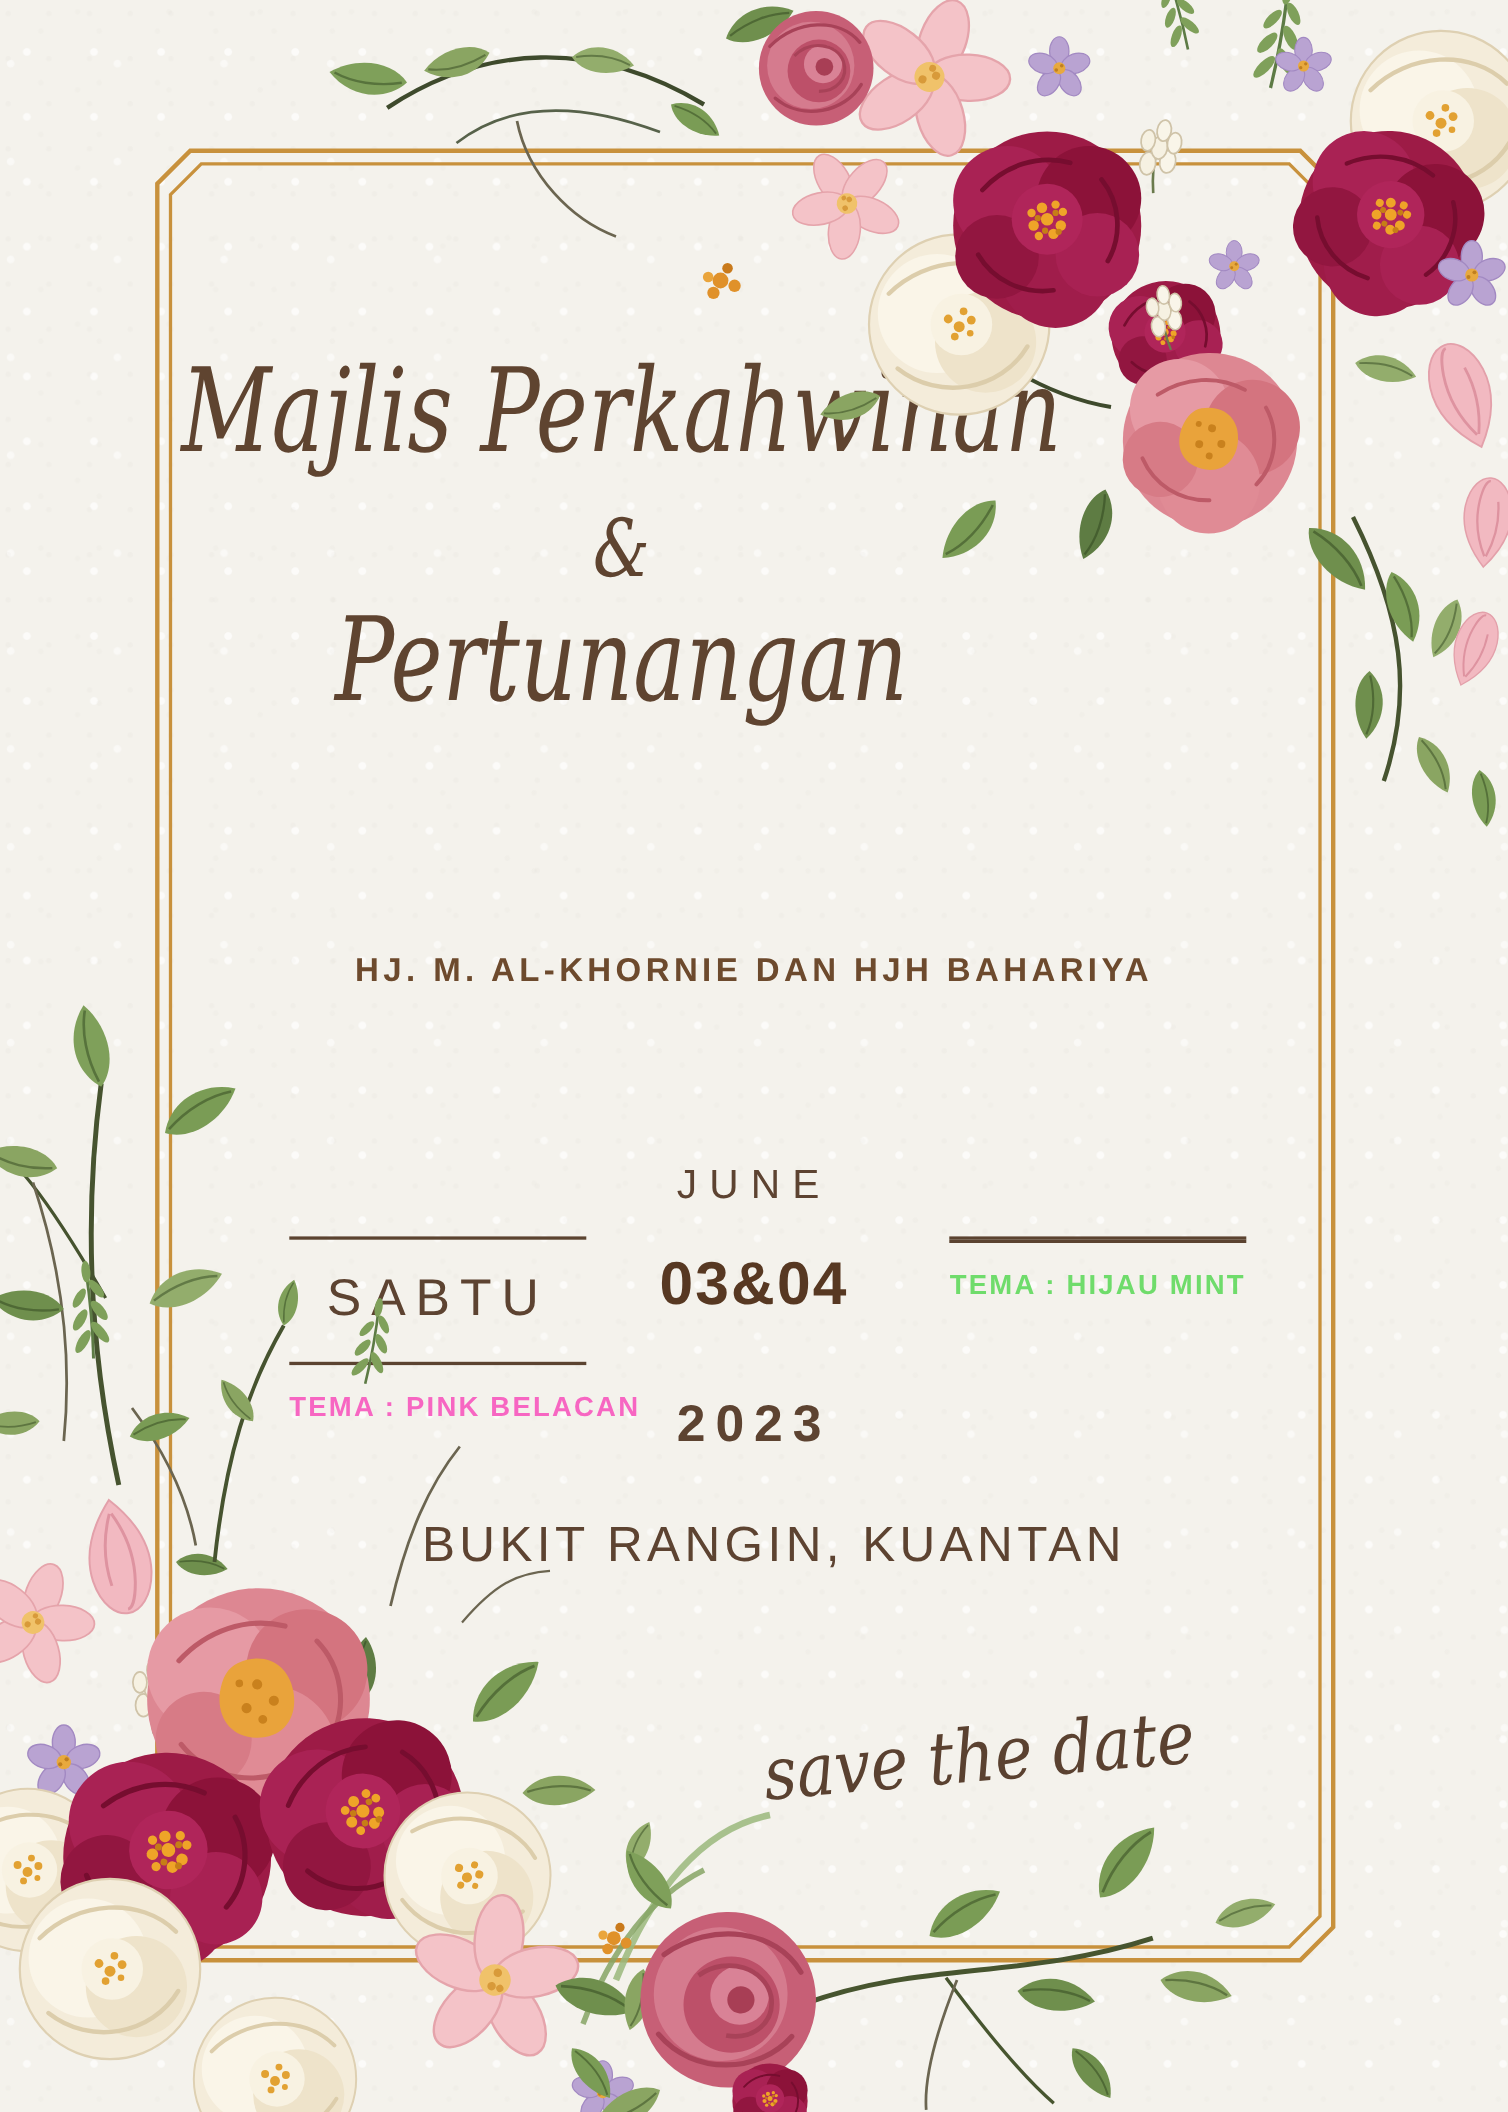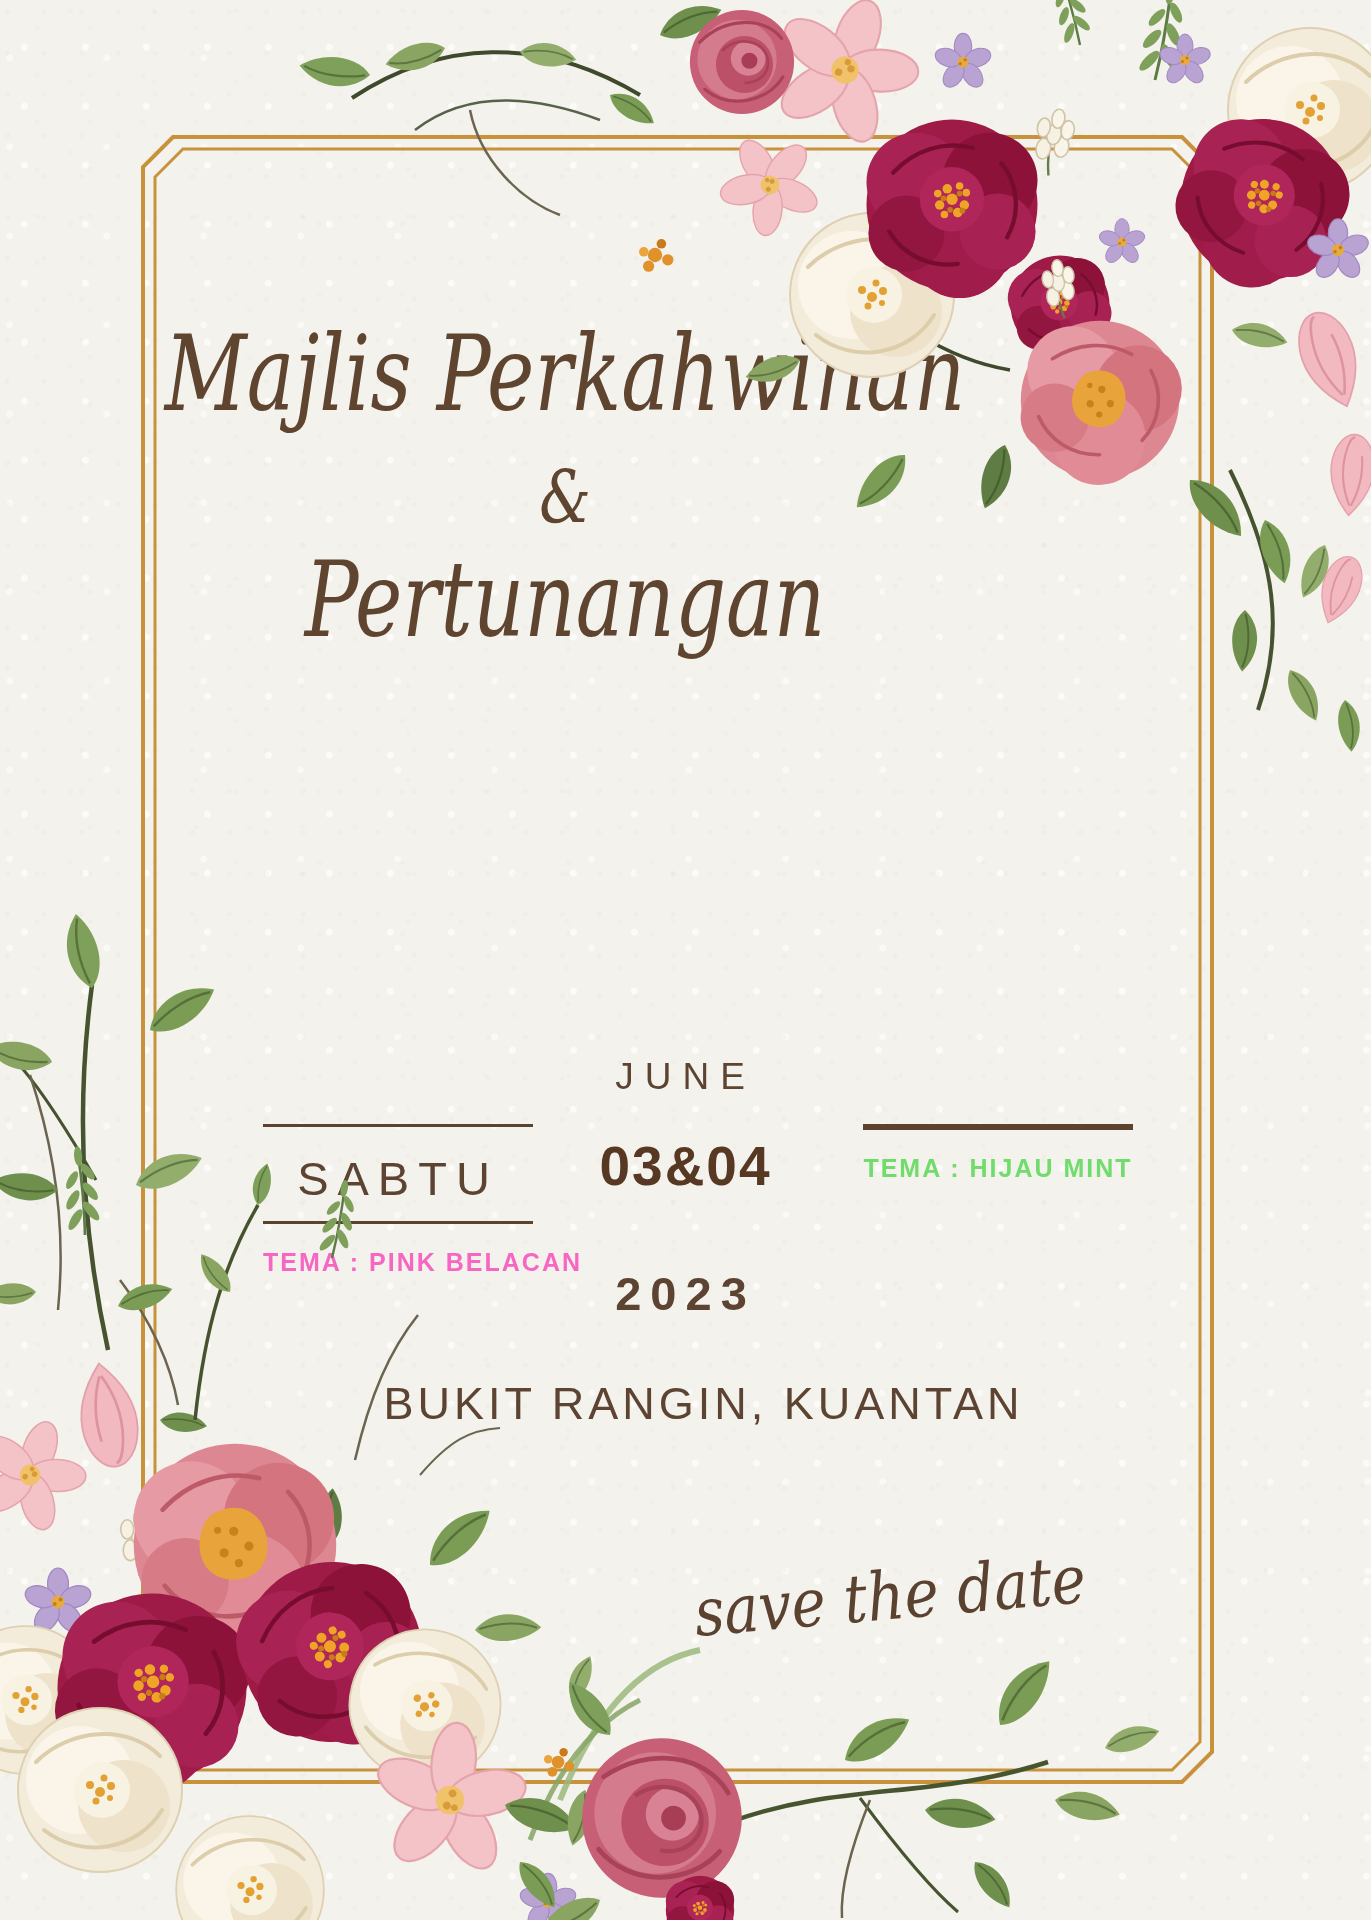--- a/index.html
+++ b/index.html
@@ -36,21 +36,21 @@
   .hosts-line1{font-size:29px;letter-spacing:5px;}
   .hosts-line2{font-size:30px;letter-spacing:4px;margin-top:14px;}
 
   .month{position:absolute;top:1056px;left:0;right:0;text-align:center;font-size:37px;letter-spacing:11px;}
 
   .date-row{position:absolute;top:1124px;left:0;right:0;height:220px;}
   .day-col{position:absolute;width:270px;}
   .day-col.left{left:263px;}
   .day-col.right{left:863px;}
   .rule{border:none;border-top:3px solid #5b4330;margin:0;}
-  .day{text-align:center;font-size:47px;letter-spacing:9px;padding:24px 0 15px;color:#5d4331;}
+  .day{text-align:center;font-size:47px;letter-spacing:9px;padding:24px 0 32px;color:#5d4331;}
   .theme{margin-top:24px;font-weight:bold;font-size:25px;letter-spacing:2px;text-align:center;white-space:nowrap;}
   .theme.pink{color:#f766c2;}
   .theme.green{color:#6fdc6b;}
   .dates{position:absolute;left:0;right:0;top:10px;text-align:center;font-size:55px;font-weight:bold;color:#573822;letter-spacing:2px;}
 
   .year{position:absolute;top:1266px;left:0;right:0;text-align:center;font-size:47px;letter-spacing:9px;font-weight:bold;}
   .venue{position:absolute;top:1378px;left:0;right:0;text-align:center;font-size:45px;letter-spacing:4px;margin-left:36px;}
 
   .save-the-date{
     position:absolute;top:1562px;left:680px;width:420px;text-align:center;
@@ -67,20 +67,21 @@
     <polygon points="173,137 1182,137 1212,167 1212,1752 1182,1782 173,1782 143,1752 143,167" fill="none" stroke="#c8913c" stroke-width="4"></polygon>
     <polygon points="183,149 1172,149 1200,177 1200,1742 1172,1770 183,1770 155,1742 155,177" fill="none" stroke="#c8913c" stroke-width="3"></polygon>
   </svg>
 
   <div class="content">
     <div class="script script-line1">Majlis Perkahwinan</div>
     <div class="script script-amp">&amp;</div>
     <div class="script script-line2">Pertunangan</div>
 
     <div class="hosts">
+      <div class="hosts-line2">HJ. M. AL-KHORNIE DAN HJH BAHARIYA</div>
     </div>
 
     <div class="month">JUNE</div>
 
     <div class="date-row">
       <div class="day-col left">
         <hr class="rule">
         <div class="day">SABTU</div>
         <hr class="rule">
         <div class="theme pink">TEMA : PINK BELACAN</div>

